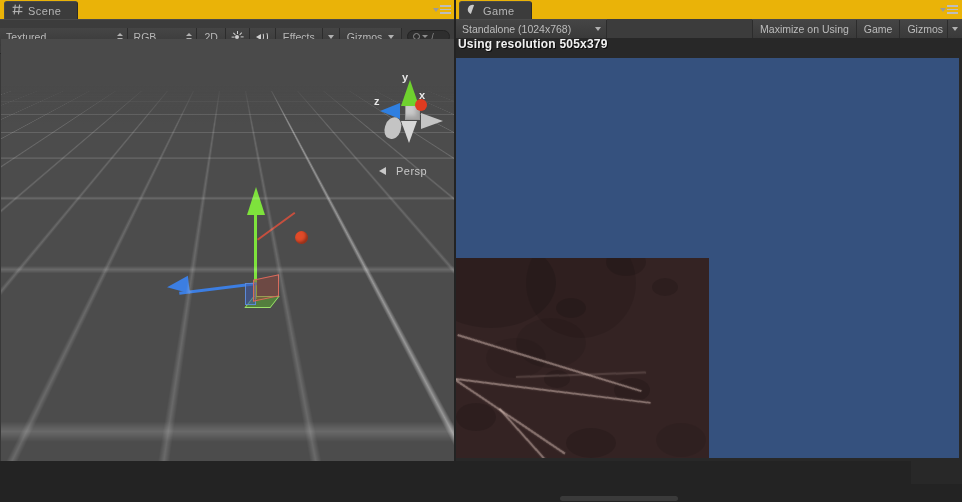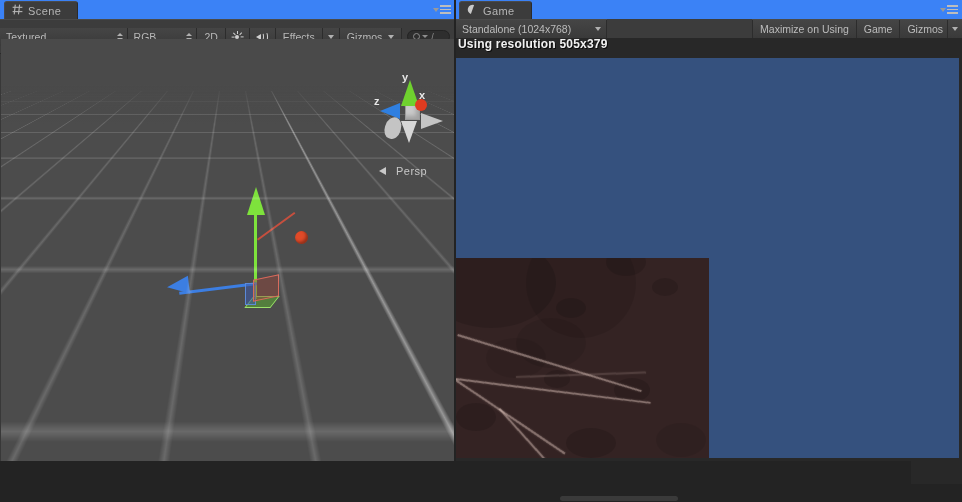--- a/index.html
+++ b/index.html
@@ -6,21 +6,21 @@
   html,body{
     width:962px; height:502px; overflow:hidden;
     background:#232323;
     font-family:"Liberation Sans", sans-serif;
     -webkit-font-smoothing:antialiased;
   }
   #app{position:relative;width:962px;height:502px;background:#232323;}
 
   
   .panel{position:absolute;top:0;background:#383838;}
-  .tabstrip{position:relative;height:19px;background:#3b82f6;padding-left:21px;}
+  .tabstrip{position:relative;height:19px;background:#eab308;padding-left:21px;}
   .tab{
     position:absolute;left:4px;top:1px;height:18px;
     padding:0 16px 0 7px;
     background:#3c3c3c;
     border-top-left-radius:3px;border-top-right-radius:3px;
     border-top:1px solid #4a4a4a;border-left:1px solid #464646;border-right:1px solid #2b2b2b;
     display:flex;align-items:center;gap:5px;
     font-size:11px;color:#b5b5b5;
   }
   .tab .tab-label{letter-spacing:.4px;font-size:11px;}

